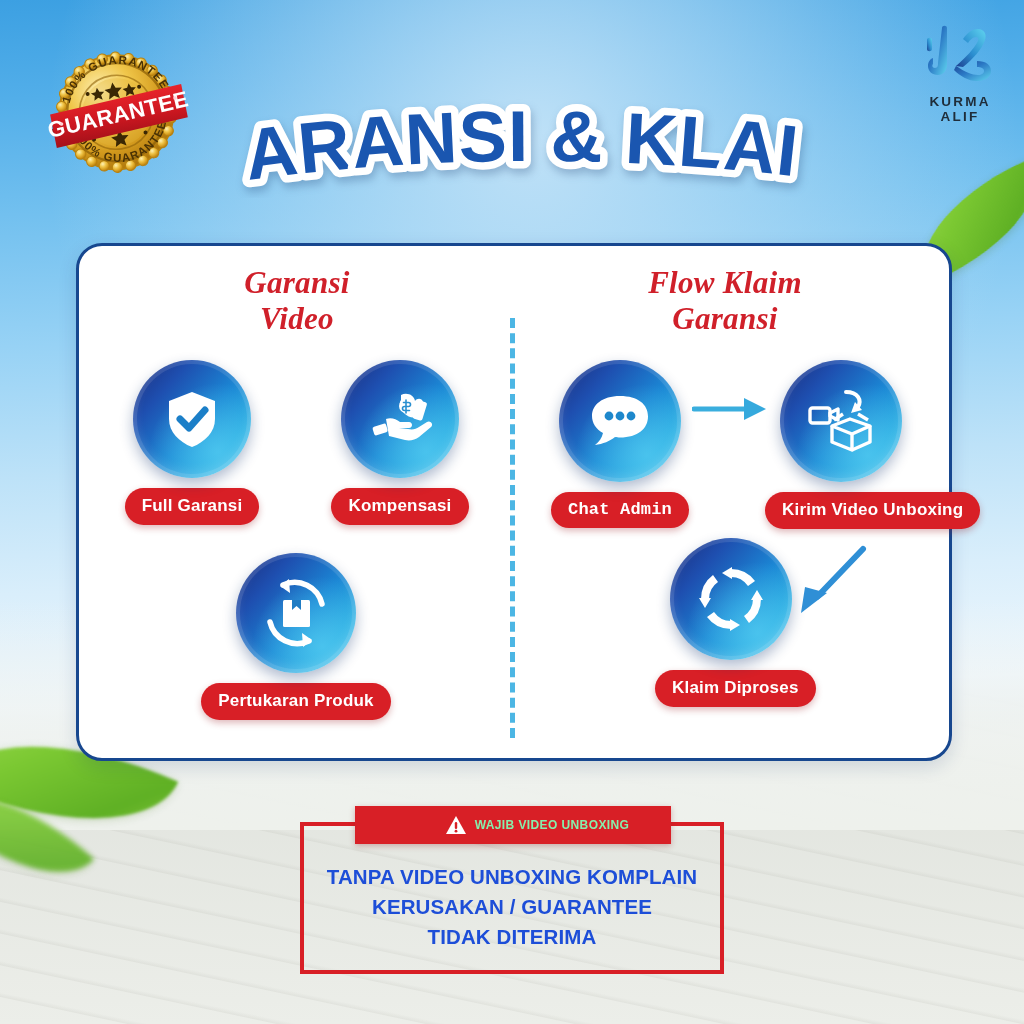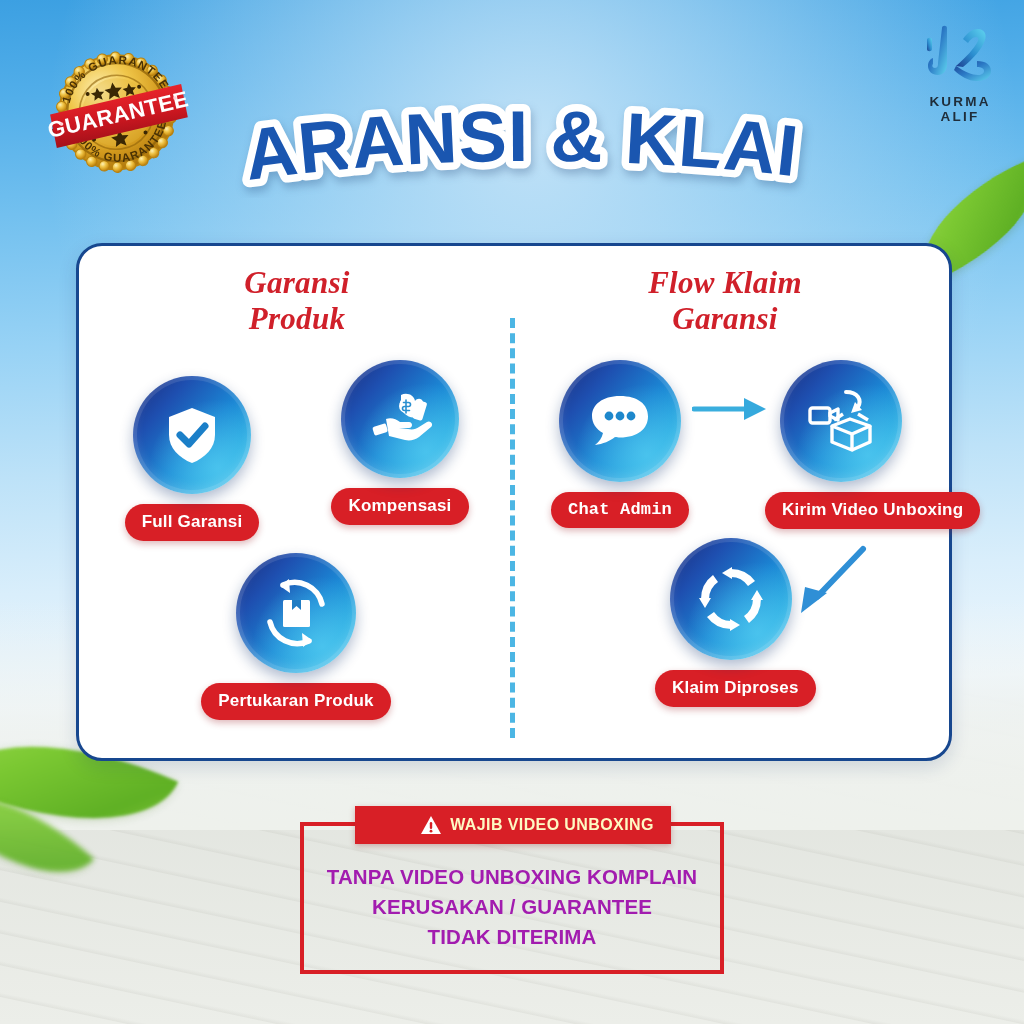--- a/index.html
+++ b/index.html
@@ -117,21 +117,21 @@
     box-shadow:inset 0 0 0 4px rgba(255,255,255,.10);
   }
   .circle svg{ display:block; }
   .pill{
     display:inline-block; background:#d81f26; color:#fff;
     font-size:17px; font-weight:700; letter-spacing:.2px;
     padding:8px 17px 9px; border-radius:999px; white-space:nowrap;
     box-shadow:0 3px 7px rgba(150,20,25,.3);
   }
 
-  #node-full-garansi{ left:112px; top:376px; width:160px; }
+  #node-full-garansi{ left:112px; top:360px; width:160px; }
   #node-kompensasi{ left:320px; top:360px; width:160px; }
   #node-pertukaran{ left:196px; top:553px; width:200px; }
   #node-chat-admin{ left:545px; top:360px; width:150px;font-family:Liberation Mono, monospace; }
   #node-kirim-video{ left:765px; top:360px; width:152px; }
   #node-klaim-diproses{ left:655px; top:538px; width:152px; }
 
   #node-full-garansi .circle,
   #node-kompensasi .circle{ width:118px; height:118px; }
   #node-pertukaran .circle{ width:120px; height:120px; }
   #node-chat-admin .circle,
@@ -143,29 +143,29 @@
   #flow-arrow-h{ position:absolute; left:692px; top:392px; width:78px; height:34px; }
   #flow-arrow-d{ position:absolute; left:793px; top:543px; width:80px; height:80px; }
 
   
   #warning-box{
     position:absolute; left:300px; top:822px; width:424px; height:152px;
     border:4px solid #d81f26; background:transparent;
   }
   #warning-banner{
     position:absolute; left:355px; top:806px; width:316px; height:38px;
-    background:#d81f26; color:#fef9c3;
+    background:#d81f26; color:#86efac;
     display:flex; align-items:center; justify-content:center; gap:8px;
-    font-size:16px; font-weight:700; letter-spacing:.4px;
+    font-size:12px; font-weight:700; letter-spacing:.4px;
     box-shadow:0 2px 6px rgba(140,20,25,.3);
     padding-left:48px;
   }
   #warning-body{
     position:absolute; left:300px; top:862px; width:424px;
-    text-align:center; color:#a21caf;
+    text-align:center; color:#1d4ed8;
     font-size:20.5px; font-weight:700; line-height:30px; letter-spacing:.1px;
   }
   #warning-body div{ white-space:nowrap; }
 </style>
 </head>
 <body>
 
 <div id="bg-wood"></div>
 <div id="bg-sky"></div>
 <div id="bg-sky-fade"></div>
@@ -304,21 +304,21 @@
       <textPath href="#titleArc" startOffset="50%">GARANSI &amp; KLAIM</textPath>
     </text>
   </svg>
 </div>
 
 <div id="main-card"></div>
 <div id="column-divider"></div>
 
 <div class="col-heading" id="heading-left">
   <div>Garansi</div>
-  <div>Produk</div>
+  <div>Video</div>
 </div>
 <div class="col-heading" id="heading-right">
   <div>Flow Klaim</div>
   <div>Garansi</div>
 </div>
 
 <div class="node" id="node-full-garansi">
   <div class="circle">
     <svg width="62" height="62" viewBox="0 0 62 62">
       <path d="M31 4 L54 13 V31 C54 44 44 54 31 59 C18 54 8 44 8 31 V13 Z" fill="#ffffff"></path>

